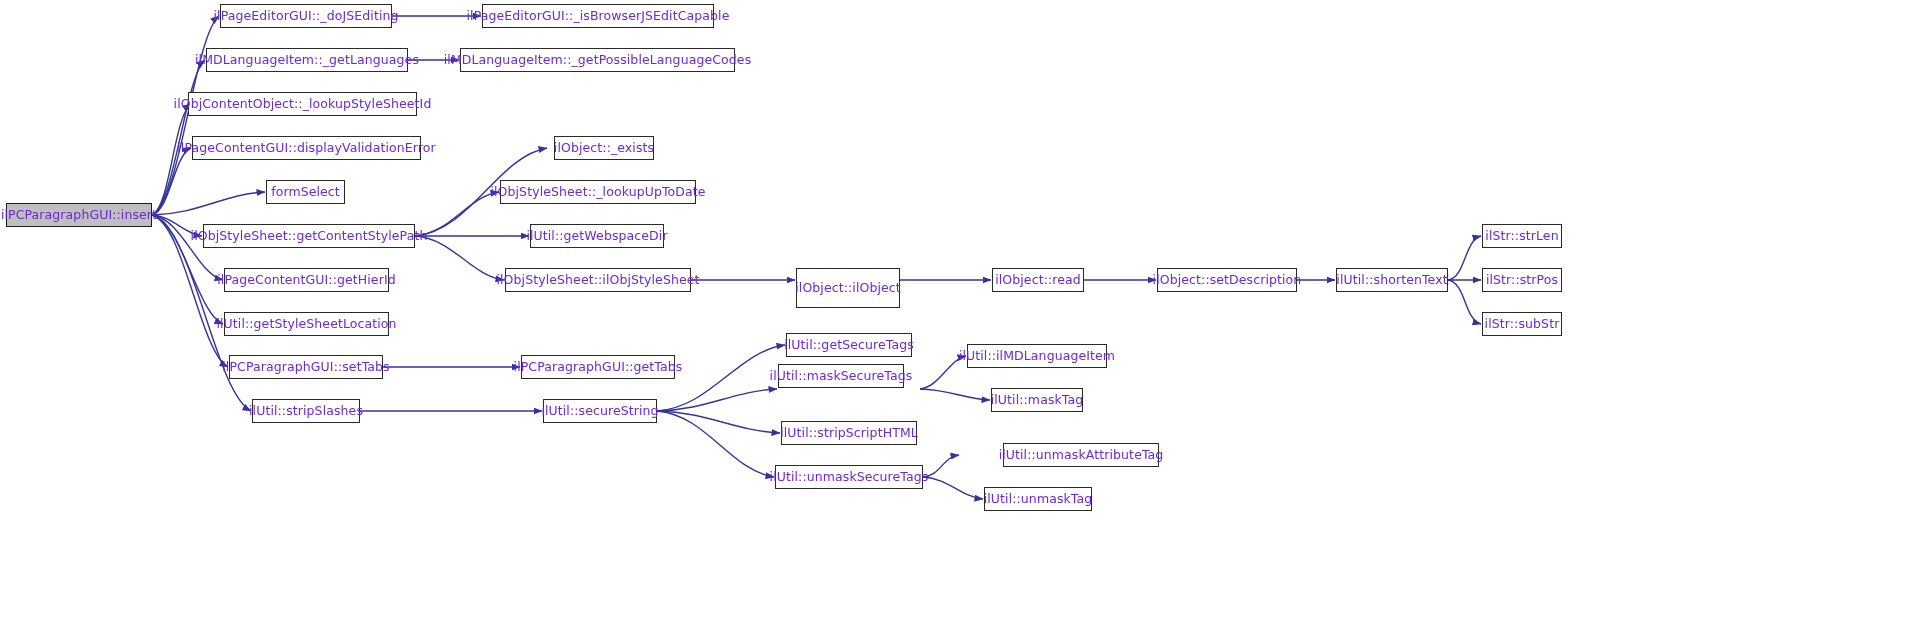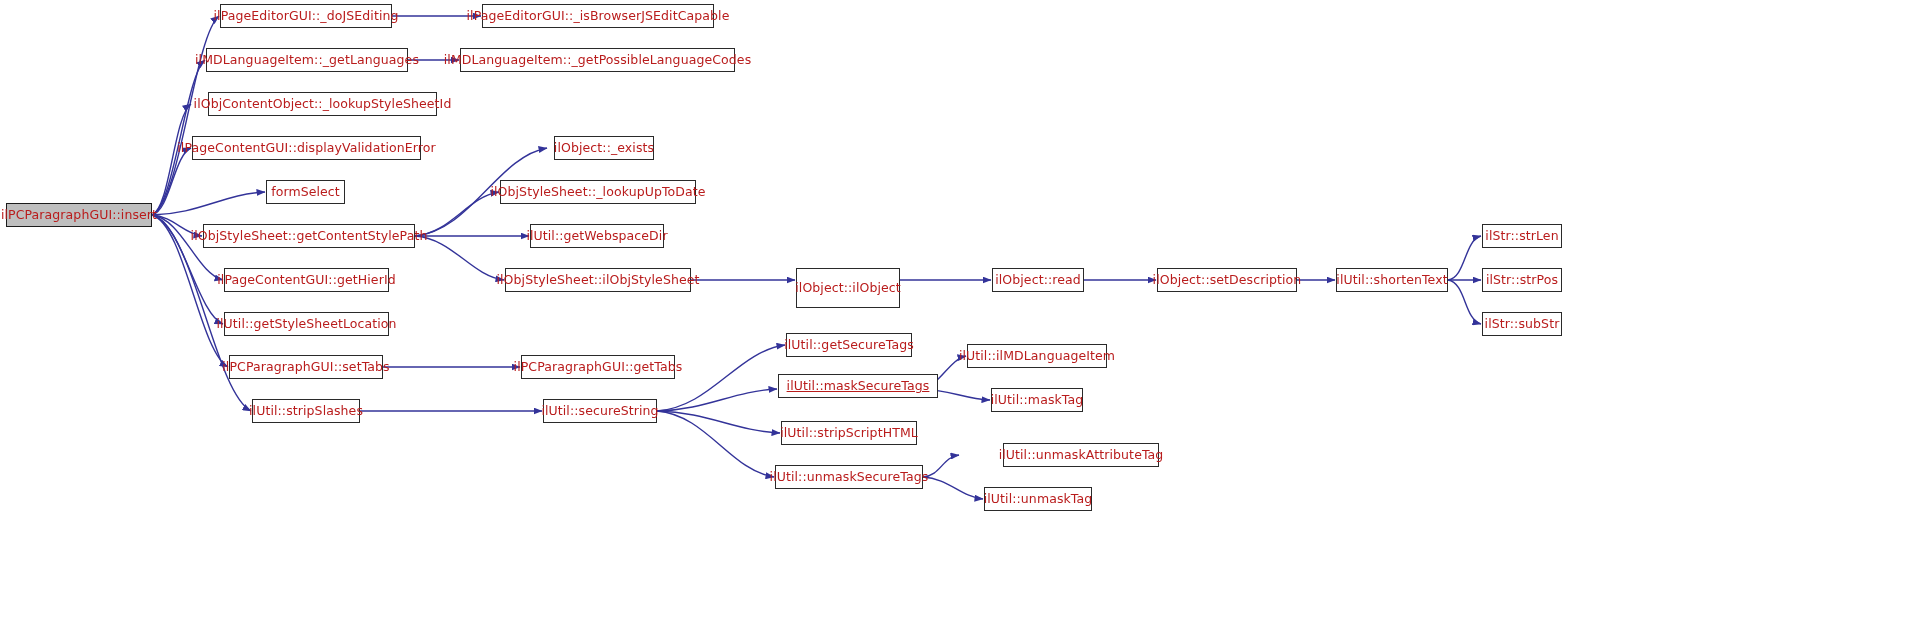--- a/index.html
+++ b/index.html
@@ -22,21 +22,21 @@
     left: 0;
     top: 0;
     width: 1907px;
     height: 627px;
   }
   .node {
     position: absolute;
     box-sizing: border-box;
     border: 1px solid #2a2a2a;
     background: #ffffff;
-    color: #b91c1c;
+    color: #6d28d9;
     display: flex;
     align-items: center;
     justify-content: center;
     font-size: 12.5px;
     line-height: 1;
     white-space: nowrap;
     letter-spacing: 0.1px;
     font-family: "DejaVu Sans", sans-serif;
   }
   .node.root {
@@ -96,21 +96,21 @@
   <div id="node-layer">
       <div class="node root" style="left: 6px; top: 203px; width: 146px; height: 24px;">
         <span class="node-label">ilPCParagraphGUI::insert</span>
       </div>
       <div class="node" style="left: 220px; top: 4px; width: 172px; height: 24px;">
         <span class="node-label">ilPageEditorGUI::_doJSEditing</span>
       </div>
       <div class="node" style="left: 206px; top: 48px; width: 202px; height: 24px;">
         <span class="node-label">ilMDLanguageItem::_getLanguages</span>
       </div>
-      <div class="node" style="left: 208px; top: 92px; width: 229px; height: 24px;">
+      <div class="node" style="left: 188px; top: 92px; width: 229px; height: 24px;">
         <span class="node-label">ilObjContentObject::_lookupStyleSheetId</span>
       </div>
       <div class="node" style="left: 192px; top: 136px; width: 229px; height: 24px;">
         <span class="node-label">ilPageContentGUI::displayValidationError</span>
       </div>
       <div class="node" style="left: 266px; top: 180px; width: 79px; height: 24px;">
         <span class="node-label">formSelect</span>
       </div>
       <div class="node" style="left: 203px; top: 224px; width: 212px; height: 24px;">
         <span class="node-label">ilObjStyleSheet::getContentStylePath</span>
@@ -168,21 +168,21 @@
       </div>
       <div class="node" style="left: 521px; top: 355px; width: 154px; height: 24px; text-align: center;">
         <span class="node-label">ilPCParagraphGUI::getTabs</span>
       </div>
       <div class="node" style="left: 543px; top: 399px; width: 114px; height: 24px;">
         <span class="node-label">ilUtil::secureString</span>
       </div>
       <div class="node" style="left: 786px; top: 333px; width: 126px; height: 24px;">
         <span class="node-label">ilUtil::getSecureTags</span>
       </div>
-      <div class="node" style="left: 778px; top: 374px; width: 160px; height: 24px; text-decoration: underline;">
+      <div class="node" style="left: 778px; top: 364px; width: 126px; height: 24px;">
         <span class="node-label">ilUtil::maskSecureTags</span>
       </div>
       <div class="node" style="left: 781px; top: 421px; width: 136px; height: 24px;">
         <span class="node-label">ilUtil::stripScriptHTML</span>
       </div>
       <div class="node" style="left: 775px; top: 465px; width: 148px; height: 24px;">
         <span class="node-label">ilUtil::unmaskSecureTags</span>
       </div>
       <div class="node" style="left: 967px; top: 344px; width: 140px; height: 24px;">
         <span class="node-label">ilUtil::ilMDLanguageItem</span>

